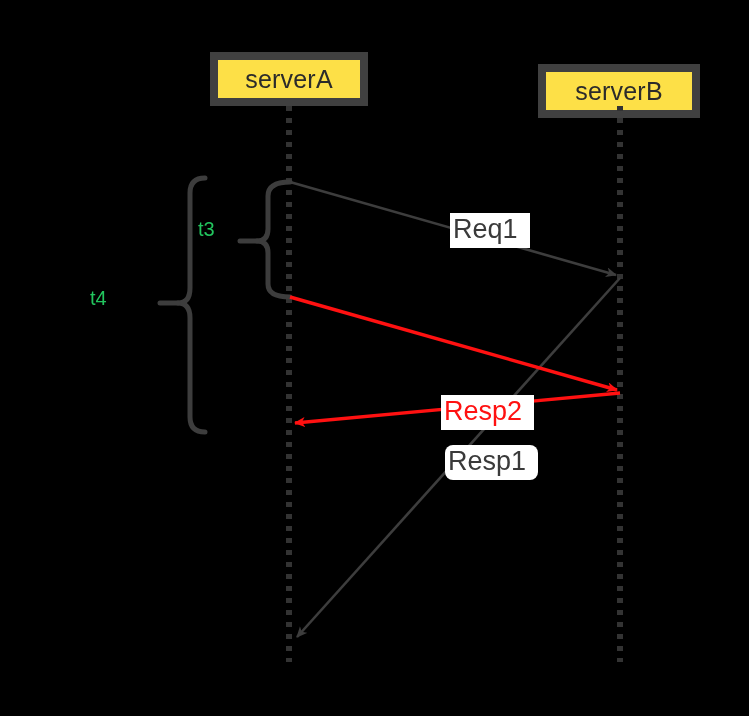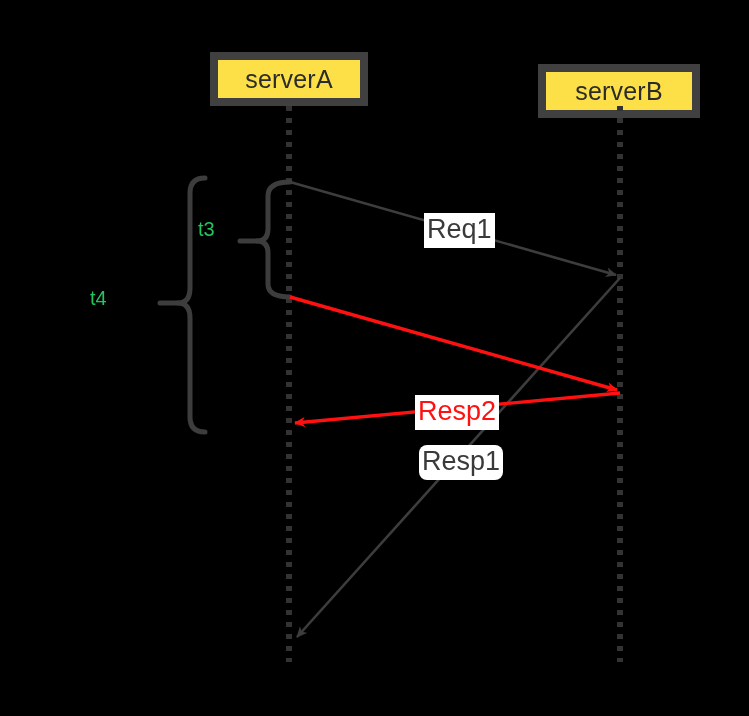--- a/index.html
+++ b/index.html
@@ -26,25 +26,26 @@
   }
   .participant-label {
     color: #2b2b2b;
     font-size: 25px;
     letter-spacing: 0.2px;
     line-height: 1;
   }
   .msg-label {
     position: absolute;
     background: #ffffff;
-    padding: 1px 3px 3px 3px;
+    padding: 1px 12px 3px 3px;
     font-size: 27px;
     line-height: 1.15;
     white-space: nowrap;
     box-sizing: border-box;
+    margin-left: 26px;
   }
   .msg-label.gray { color: #3a3a3a; }
   .msg-label.red  { color: #ff1111; }
   .brace-label {
     position: absolute;
     color: #22c55e;
     font-size: 20px;
     line-height: 1;
     white-space: nowrap;
   }

